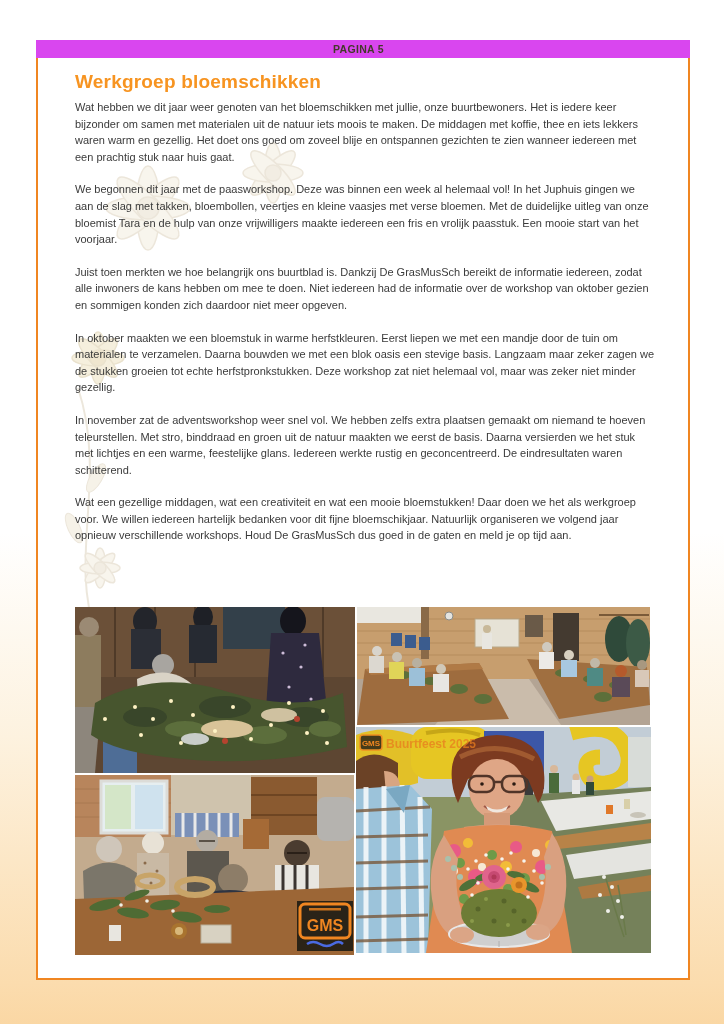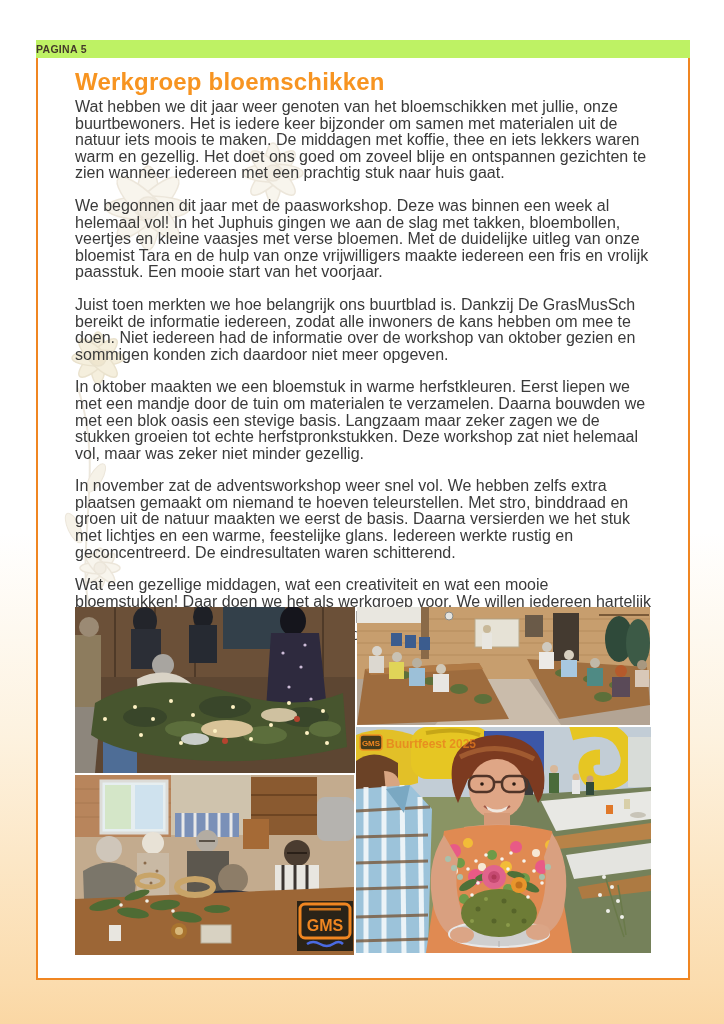--- a/index.html
+++ b/index.html
@@ -3,32 +3,32 @@
 <meta charset="utf-8">
 <style>
   html,body{margin:0;padding:0;}
   body{
     width:724px;height:1024px;position:relative;overflow:hidden;
     font-family:"Liberation Sans",sans-serif;
     background:linear-gradient(180deg,#ffffff 0%,#ffffff 52%,#fdf2df 72%,#fbdcae 96%,#fad7a4 100%);
   }
   .topbar{
     position:absolute;left:36px;top:40px;width:654px;height:18px;
-    background:#bef264;display:flex;align-items:center;justify-content:flex-start;
+    background:#d946ef;display:flex;align-items:center;justify-content:center;
     padding-right:9px;box-sizing:border-box;
   }
   .topbar .pagelabel{font-size:10.5px;font-weight:bold;color:#44392a;letter-spacing:.3px;}
   .content{
     position:absolute;left:36px;top:58px;width:654px;height:922px;
     background:#ffffff;border:2px solid #f08621;border-top:none;box-sizing:border-box;
   }
   .florals{position:absolute;left:0;top:0;width:650px;height:918px;opacity:.55;pointer-events:none;}
   .article{position:absolute;left:37px;top:0;width:581px;z-index:2;}
-  h1{margin:12px 0 5px;font-size:24px;line-height:24px;color:#f79421;letter-spacing:.2px;font-weight:bold;}
-  p{margin:0 0 16px;font-size:16px;line-height:16.6px;color:#3a3a3a;}
+  h1{margin:12px 0 5px;font-size:19px;line-height:24px;color:#f79421;letter-spacing:.2px;font-weight:bold;}
+  p{margin:0 0 16px;font-size:11px;line-height:16.6px;color:#3a3a3a;}
   p.closing{margin-bottom:0;}
   .photo{position:absolute;overflow:hidden;background:#777;z-index:3;text-align:right;}
   .photo svg{display:block;width:100%;height:100%;}
   .ph1{left:75px;top:607px;width:280px;height:166px;}
   .ph2{left:357px;top:607px;width:293px;height:118px;}
   .ph3{left:75px;top:775px;width:279px;height:180px;}
   .ph4{left:356px;top:727px;width:295px;height:226px;}
 </style>
 </head>
 <body>

